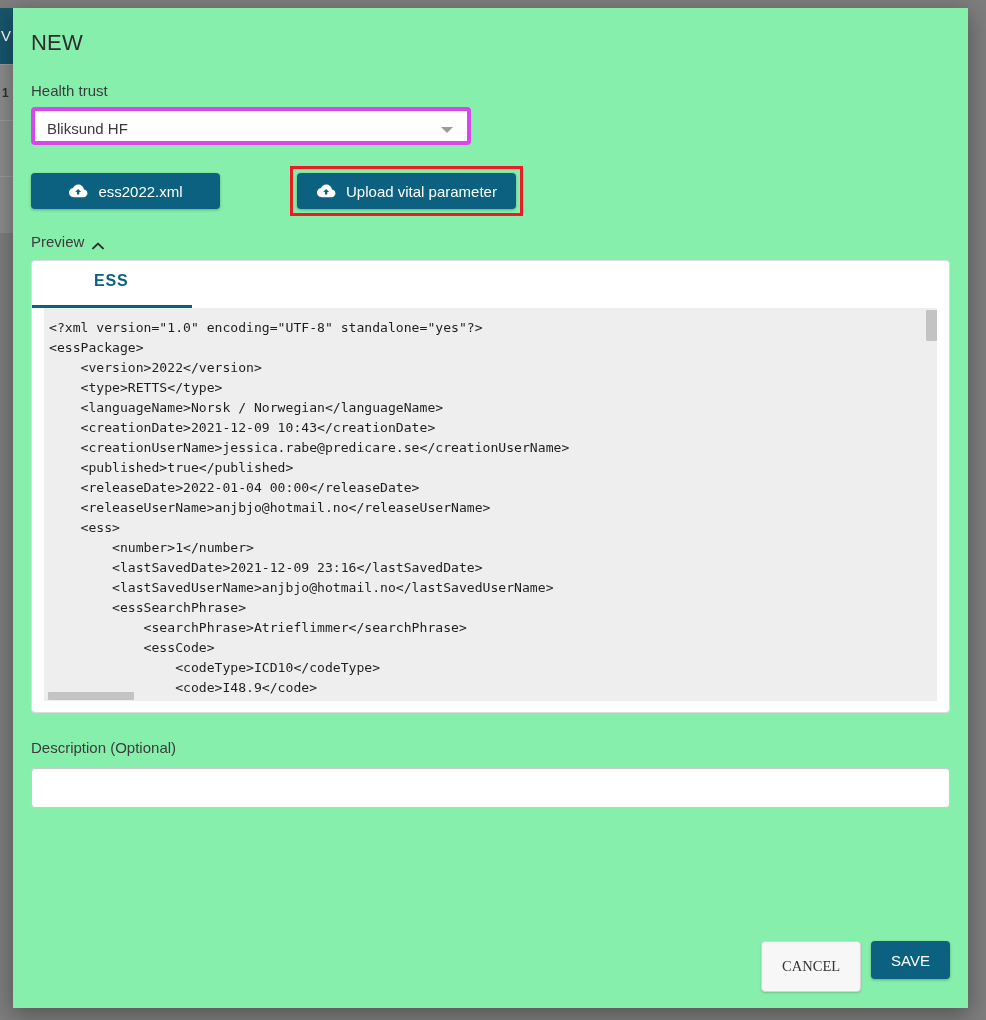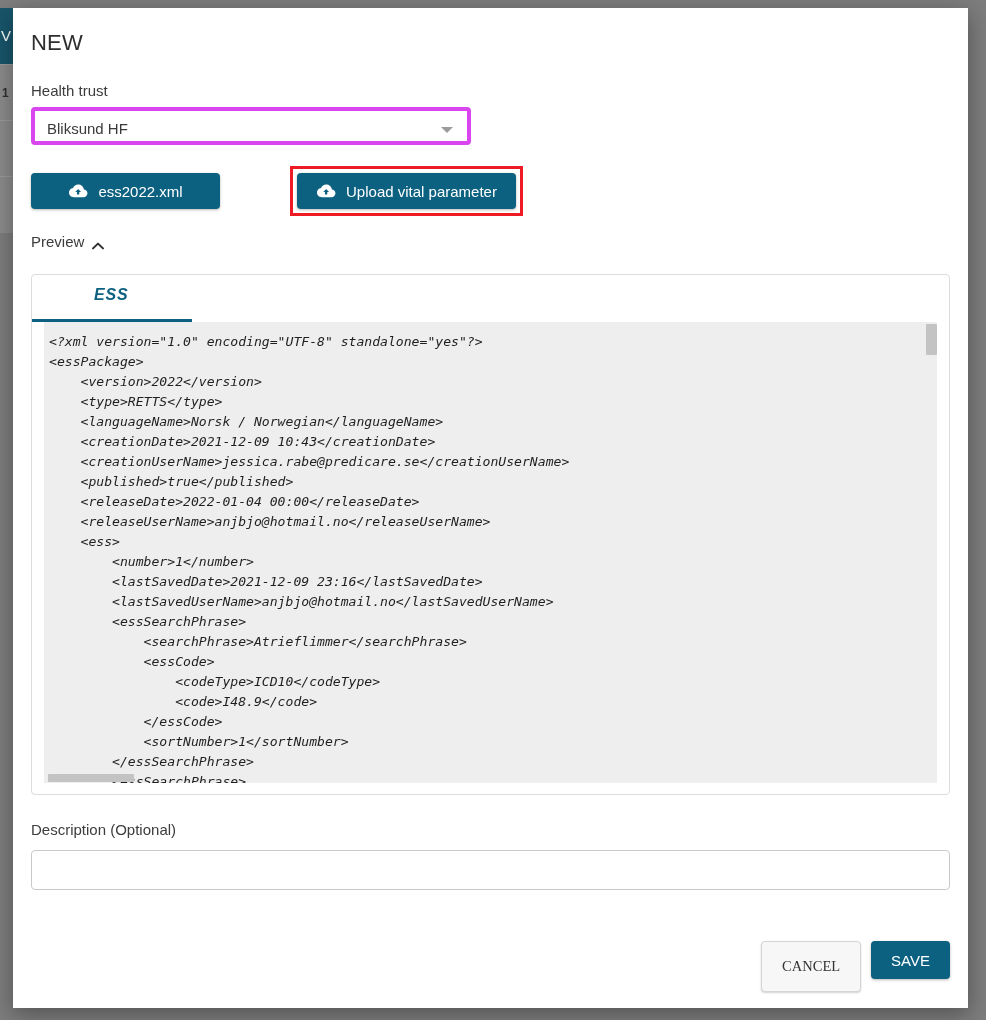--- a/index.html
+++ b/index.html
@@ -53,21 +53,21 @@
     font-weight: bold;
   }
 
   
   #dialog {
     position: absolute;
     left: 13px;
     top: 8px;
     width: 955px;
     height: 1000px;
-    background: #ffffff;
+    background: #86efac;
     box-sizing: border-box;
     box-shadow: 0 6px 22px rgba(0,0,0,0.35);
     overflow: hidden;
   }
   #dialog-inner {
     padding: 0 18px;
     height: 100%;
     box-sizing: border-box;
     position: relative;
   }
@@ -164,29 +164,28 @@
     display: flex;
     align-items: center;
     gap: 7px;
     width: 90px;
     cursor: pointer;
   }
   .chev { display: inline-block; width: 14px; height: 10px; }
 
   
   .preview-card {
-    margin-top: 24px;
+    margin-top: 10px;
     border: 1px solid #dcdcdc;
     border-radius: 4px;
     background: #fff;
-    height: 521px;
+    height: 453px;
     box-sizing: border-box;
     position: relative;
     overflow: hidden;
-    font-style: italic;
   }
   .tabbar {
     height: 47px;
     position: relative;
   }
   .tab {
     position: absolute;
     left: 62px;
     top: 11px;
     font-size: 16px;

